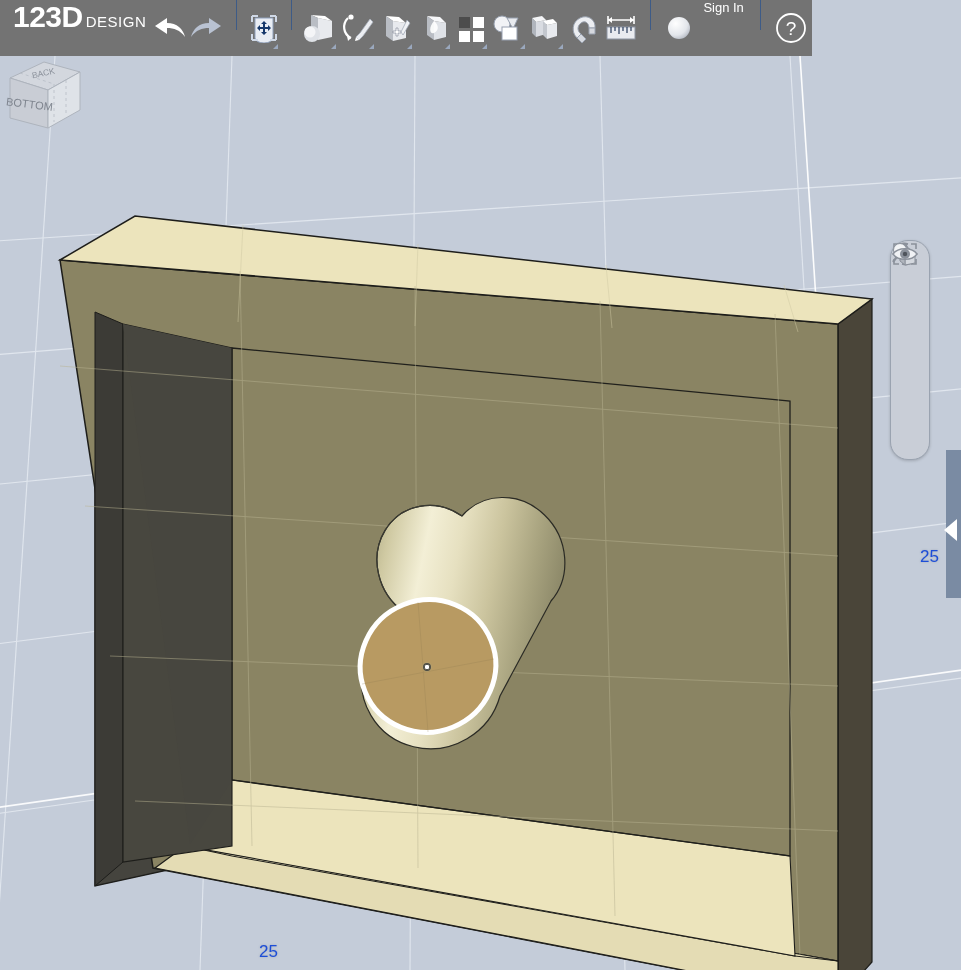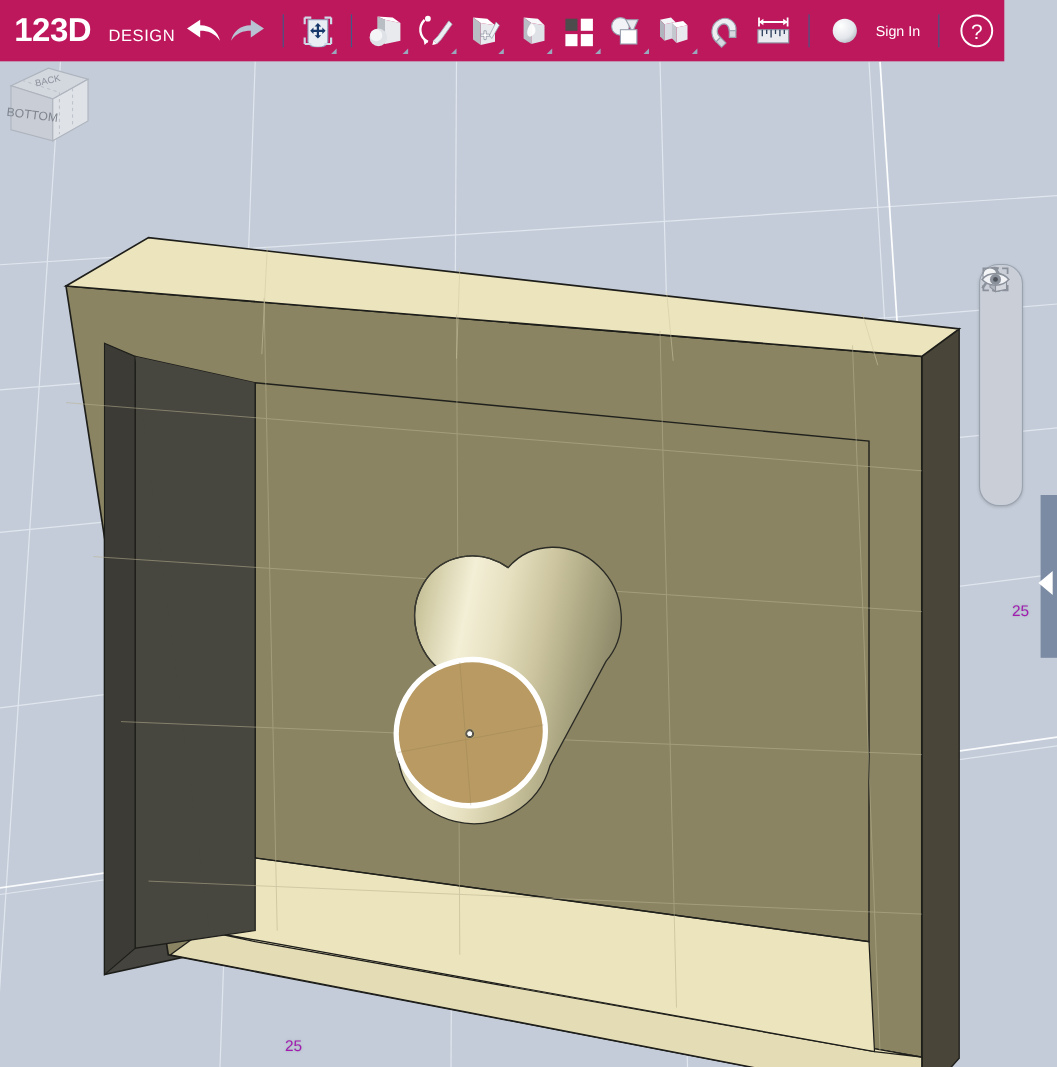--- a/index.html
+++ b/index.html
@@ -7,36 +7,36 @@
     width: 961px; height: 970px;
     overflow: hidden;
     font-family: "Liberation Sans", sans-serif;
     background: #c4ccd9;
   }
   #app { position: relative; width: 961px; height: 970px; }
 
   
   .header {
     position: absolute; top: 0; left: 0;
-    width: 913px; height: 56px;
-    background: #be185d;
-    display: flex; align-items: center;
+    width: 812px; height: 56px;
+    background: #737373;
+    display: flex; align-items: flex-start;
   }
   .logo {
     display: flex; align-items: baseline;
     padding-left: 13px; padding-right: 4px;
     color: #ffffff; user-select: none;
   }
   .logo-main {
     font-size: 30px; font-weight: bold; letter-spacing: -0.5px;
     font-family: "Liberation Sans", sans-serif;
   }
   .logo-sub {
     font-size: 15px; font-weight: normal; letter-spacing: 0.5px;
-    margin-left: 16px;
+    margin-left: 3px;
   }
   .hbtn {
     position: relative;
     height: 56px; display: flex; align-items: center; justify-content: center;
     cursor: pointer;
   }
   .hbtn svg { display: block; }
   .caret {
     position: absolute; right: 3px; bottom: 7px;
     width: 0; height: 0;
@@ -98,21 +98,21 @@
     width: 0; height: 0;
     border-top: 11px solid transparent;
     border-bottom: 11px solid transparent;
     border-right: 13px solid #ffffff;
     cursor: pointer;
   }
 
   
   .dimlabel {
     position: absolute;
-    color: #a21caf; font-size: 14px;
+    color: #1d4ed8; font-size: 17px;
     font-family: "Liberation Sans", sans-serif;
     user-select: none; text-shadow: 0 0 2px rgba(120,130,150,.5);
   }
   #dim-right { top: 547px; left: 920px; }
   #dim-bottom { top: 942px; left: 259px; }
 </style>
 </head>
 <body>
 
 <div id="app">

